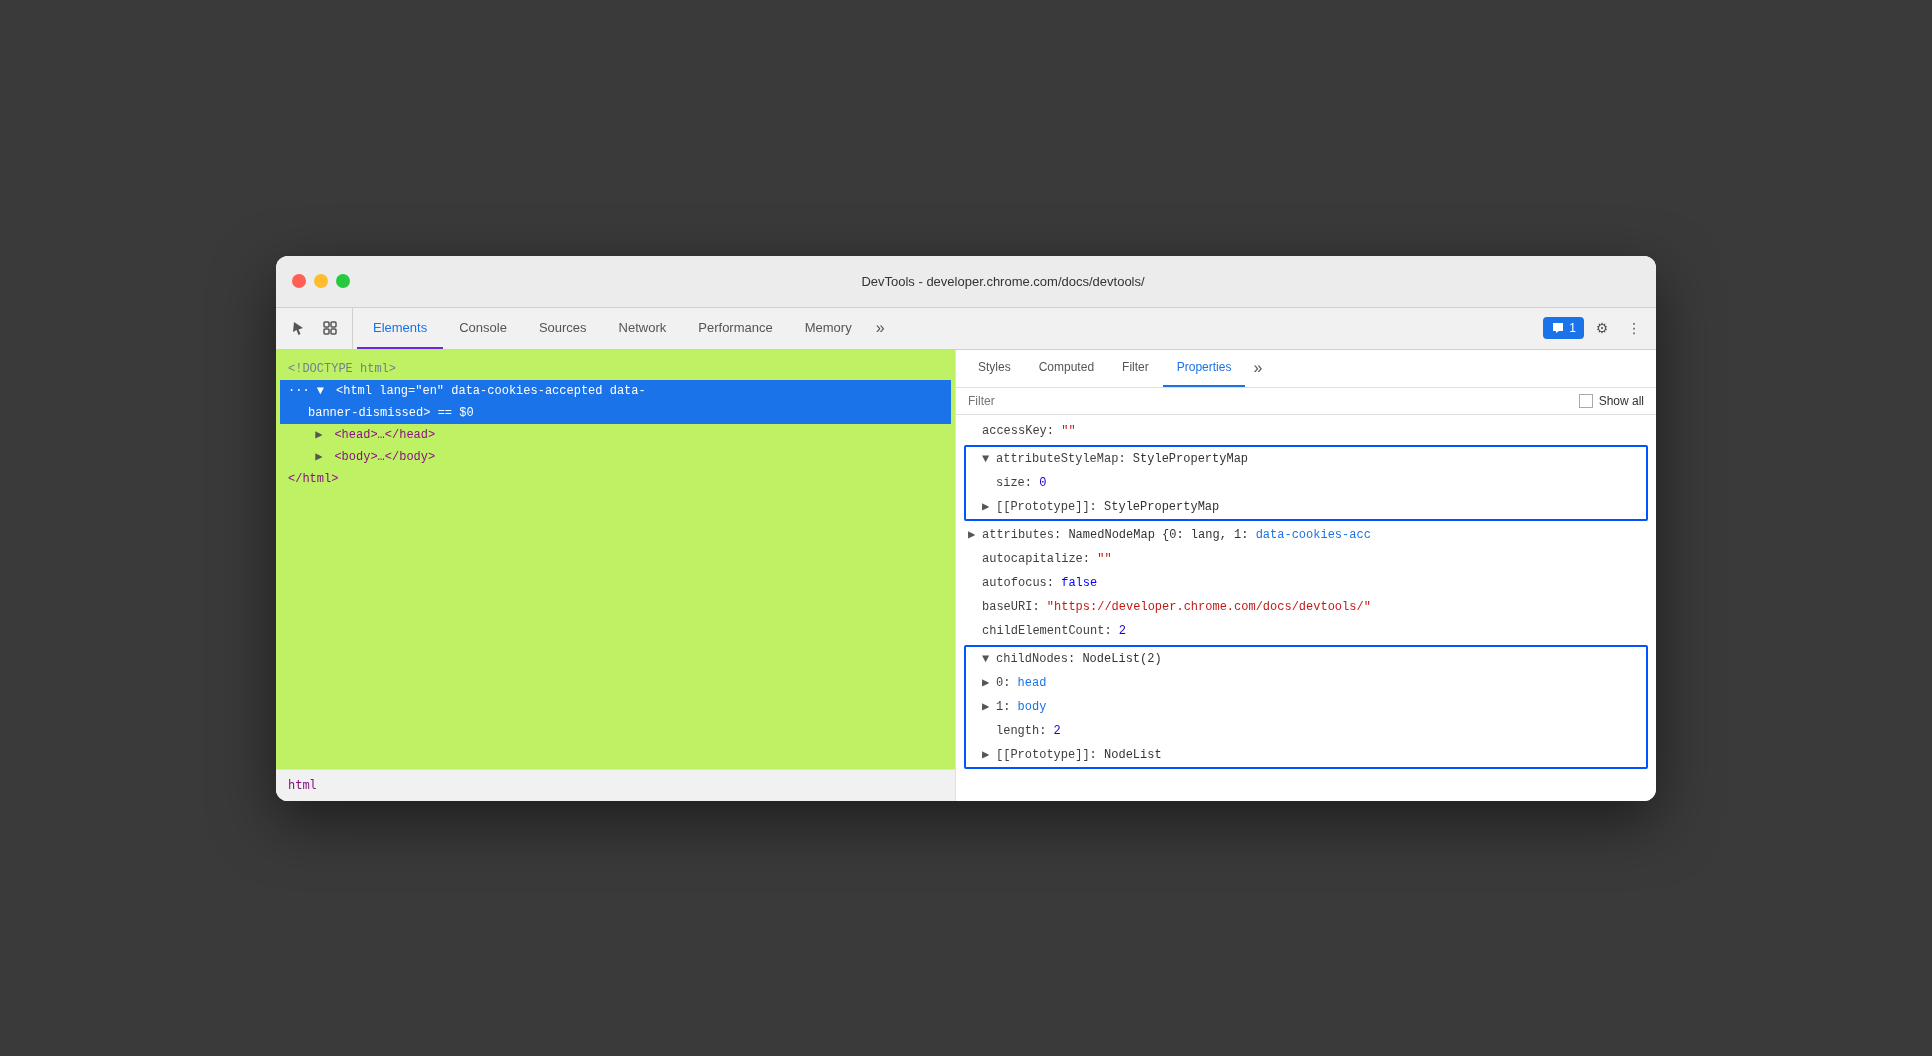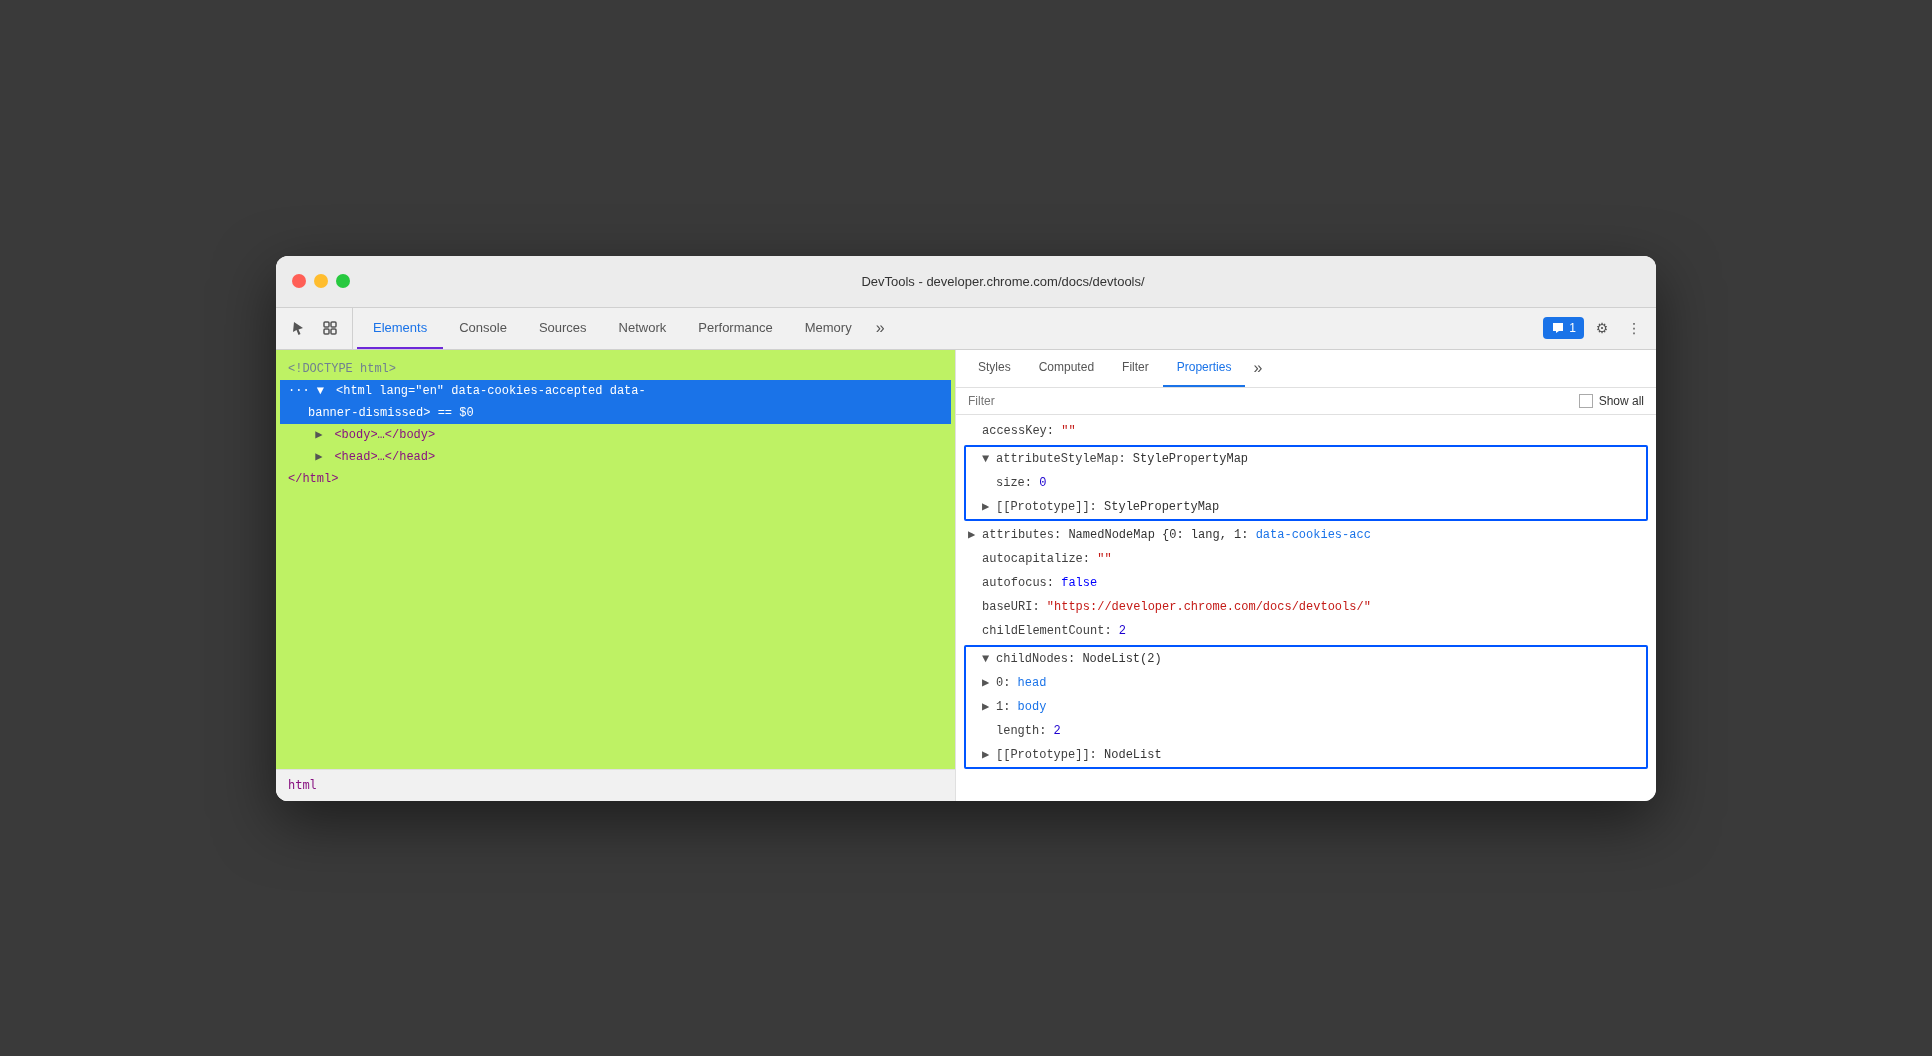--- a/index.html
+++ b/index.html
@@ -366,27 +366,27 @@
         </div>
         <div class="dom-line selected">
           <span style="color:white; padding-left:20px">banner-dismissed&gt;</span>
           <span style="color:white"> == </span>
           <span style="color:white">$0</span>
         </div>
 
         <div class="dom-line">
           <span style="padding-left: 20px; display:inline-block"></span>
           <span class="expand-arrow">▶</span>
-          <span class="dom-tag"> &lt;body&gt;…&lt;/body&gt;</span>
+          <span class="dom-tag"> &lt;head&gt;…&lt;/head&gt;</span>
         </div>
 
         <div class="dom-line">
           <span style="padding-left: 20px; display:inline-block"></span>
           <span class="expand-arrow">▶</span>
-          <span class="dom-tag"> &lt;head&gt;…&lt;/head&gt;</span>
+          <span class="dom-tag"> &lt;body&gt;…&lt;/body&gt;</span>
         </div>
 
         <div class="dom-line">
           <span class="dom-tag">&lt;/html&gt;</span>
         </div>
 
       </div>
       <div class="dom-footer">
         <span>html</span>
       </div>

